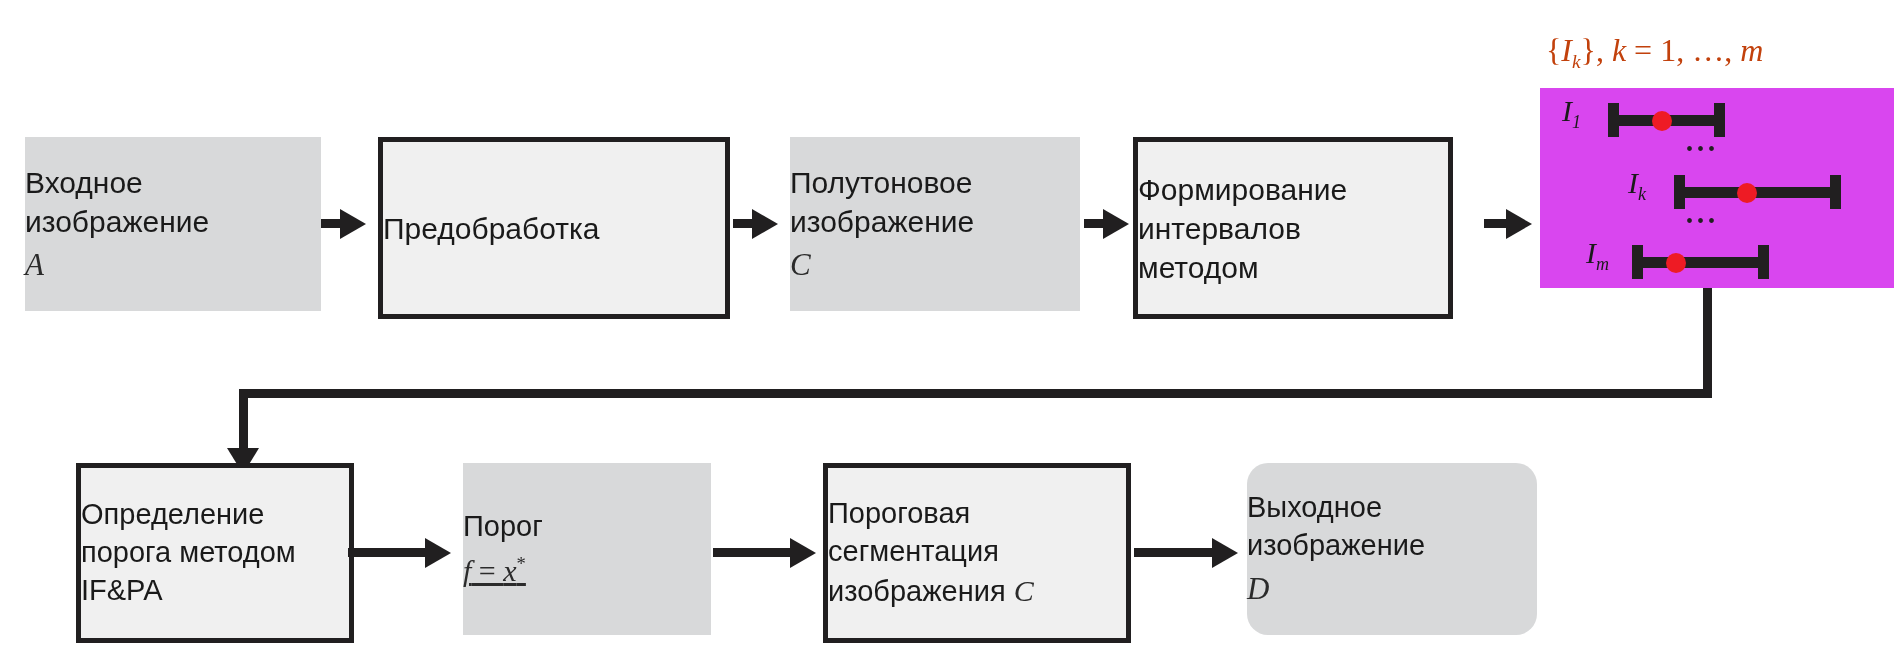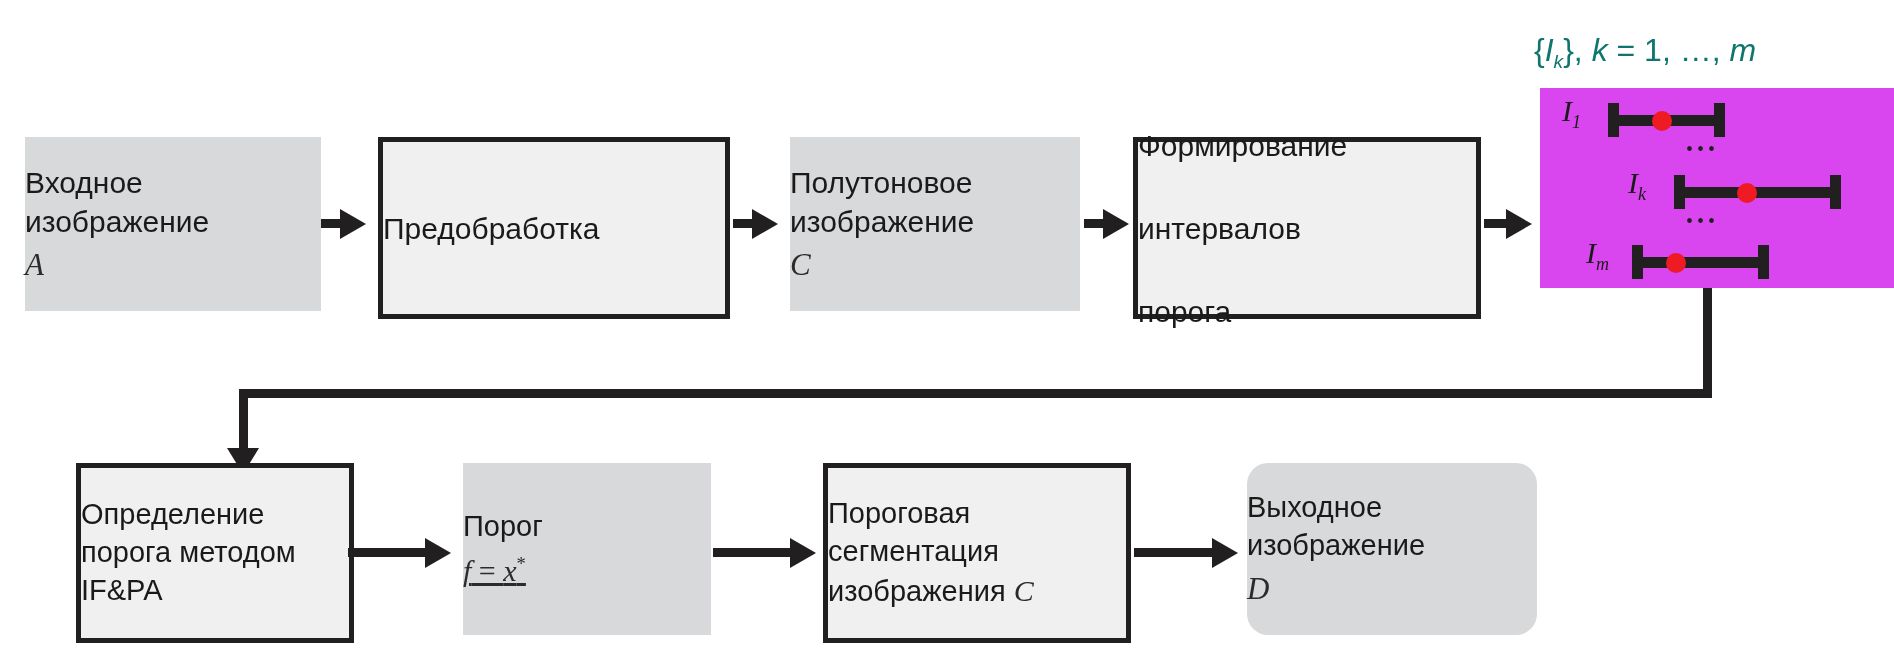--- a/index.html
+++ b/index.html
@@ -63,23 +63,24 @@
   }
   .iv-dots{
     position:absolute;
     color:#211f20;
     font-family:"Liberation Serif", serif;
     letter-spacing:4px;
     white-space:nowrap;
   }
   #interval-title{
     position:absolute;
-    font-family:Liberation Sans, sans-serif;
-    color:#0f766e;
+    font-family:Liberation Serif, serif;
+    color:#c2410c;
     white-space:nowrap;
+    margin-left:12px;
   }
 </style>
 </head>
 <body>
 
 <div id="stage">
 
   <div class="node gray" style="left:25px;top:137px;width:296px;height:174px;font-size:30px;">
     <span class="lbl">Входное</span>
     <span class="lbl">изображение</span>
@@ -98,24 +99,24 @@
 
   <div class="node gray" style="left:790px;top:137px;width:290px;height:174px;font-size:30px;">
     <span class="lbl">Полутоновое</span>
     <span class="lbl">изображение</span>
     <span class="lbl math" style="font-size:31px;margin-top:4px;">C</span>
   </div>
 
   <div class="arrowR" style="left:1103px;top:209px;"></div>
   <div class="hline" style="left:1084px;top:219px;width:24px;"></div>
 
-  <div class="node framed" style="left:1133px;top:137px;width:348px;height:182px;font-size:30px;gap:44px;">
+  <div class="node framed" style="left:1133px;top:137px;width:320px;height:182px;font-size:30px;">
     <span class="lbl">Формирование</span>
     <span class="lbl">интервалов</span>
-    <span class="lbl">порога</span>
+    <span class="lbl">методом</span>
   </div>
 
   <div class="arrowR" style="left:1506px;top:209px;"></div>
   <div class="hline" style="left:1484px;top:219px;width:26px;"></div>
 
   <div id="interval-title" style="left:1534px;top:32px;font-size:32px;">
     <span>{</span><span style="font-style:italic;">I</span><sub class="ix">k</sub><span>}</span><span>, </span><span style="font-style:italic;">k</span><span> = </span><span>1, …, </span><span style="font-style:italic;">m</span>
   </div>
 
   <div id="interval-panel" style="left:1540px;top:88px;width:316px;height:200px;">

